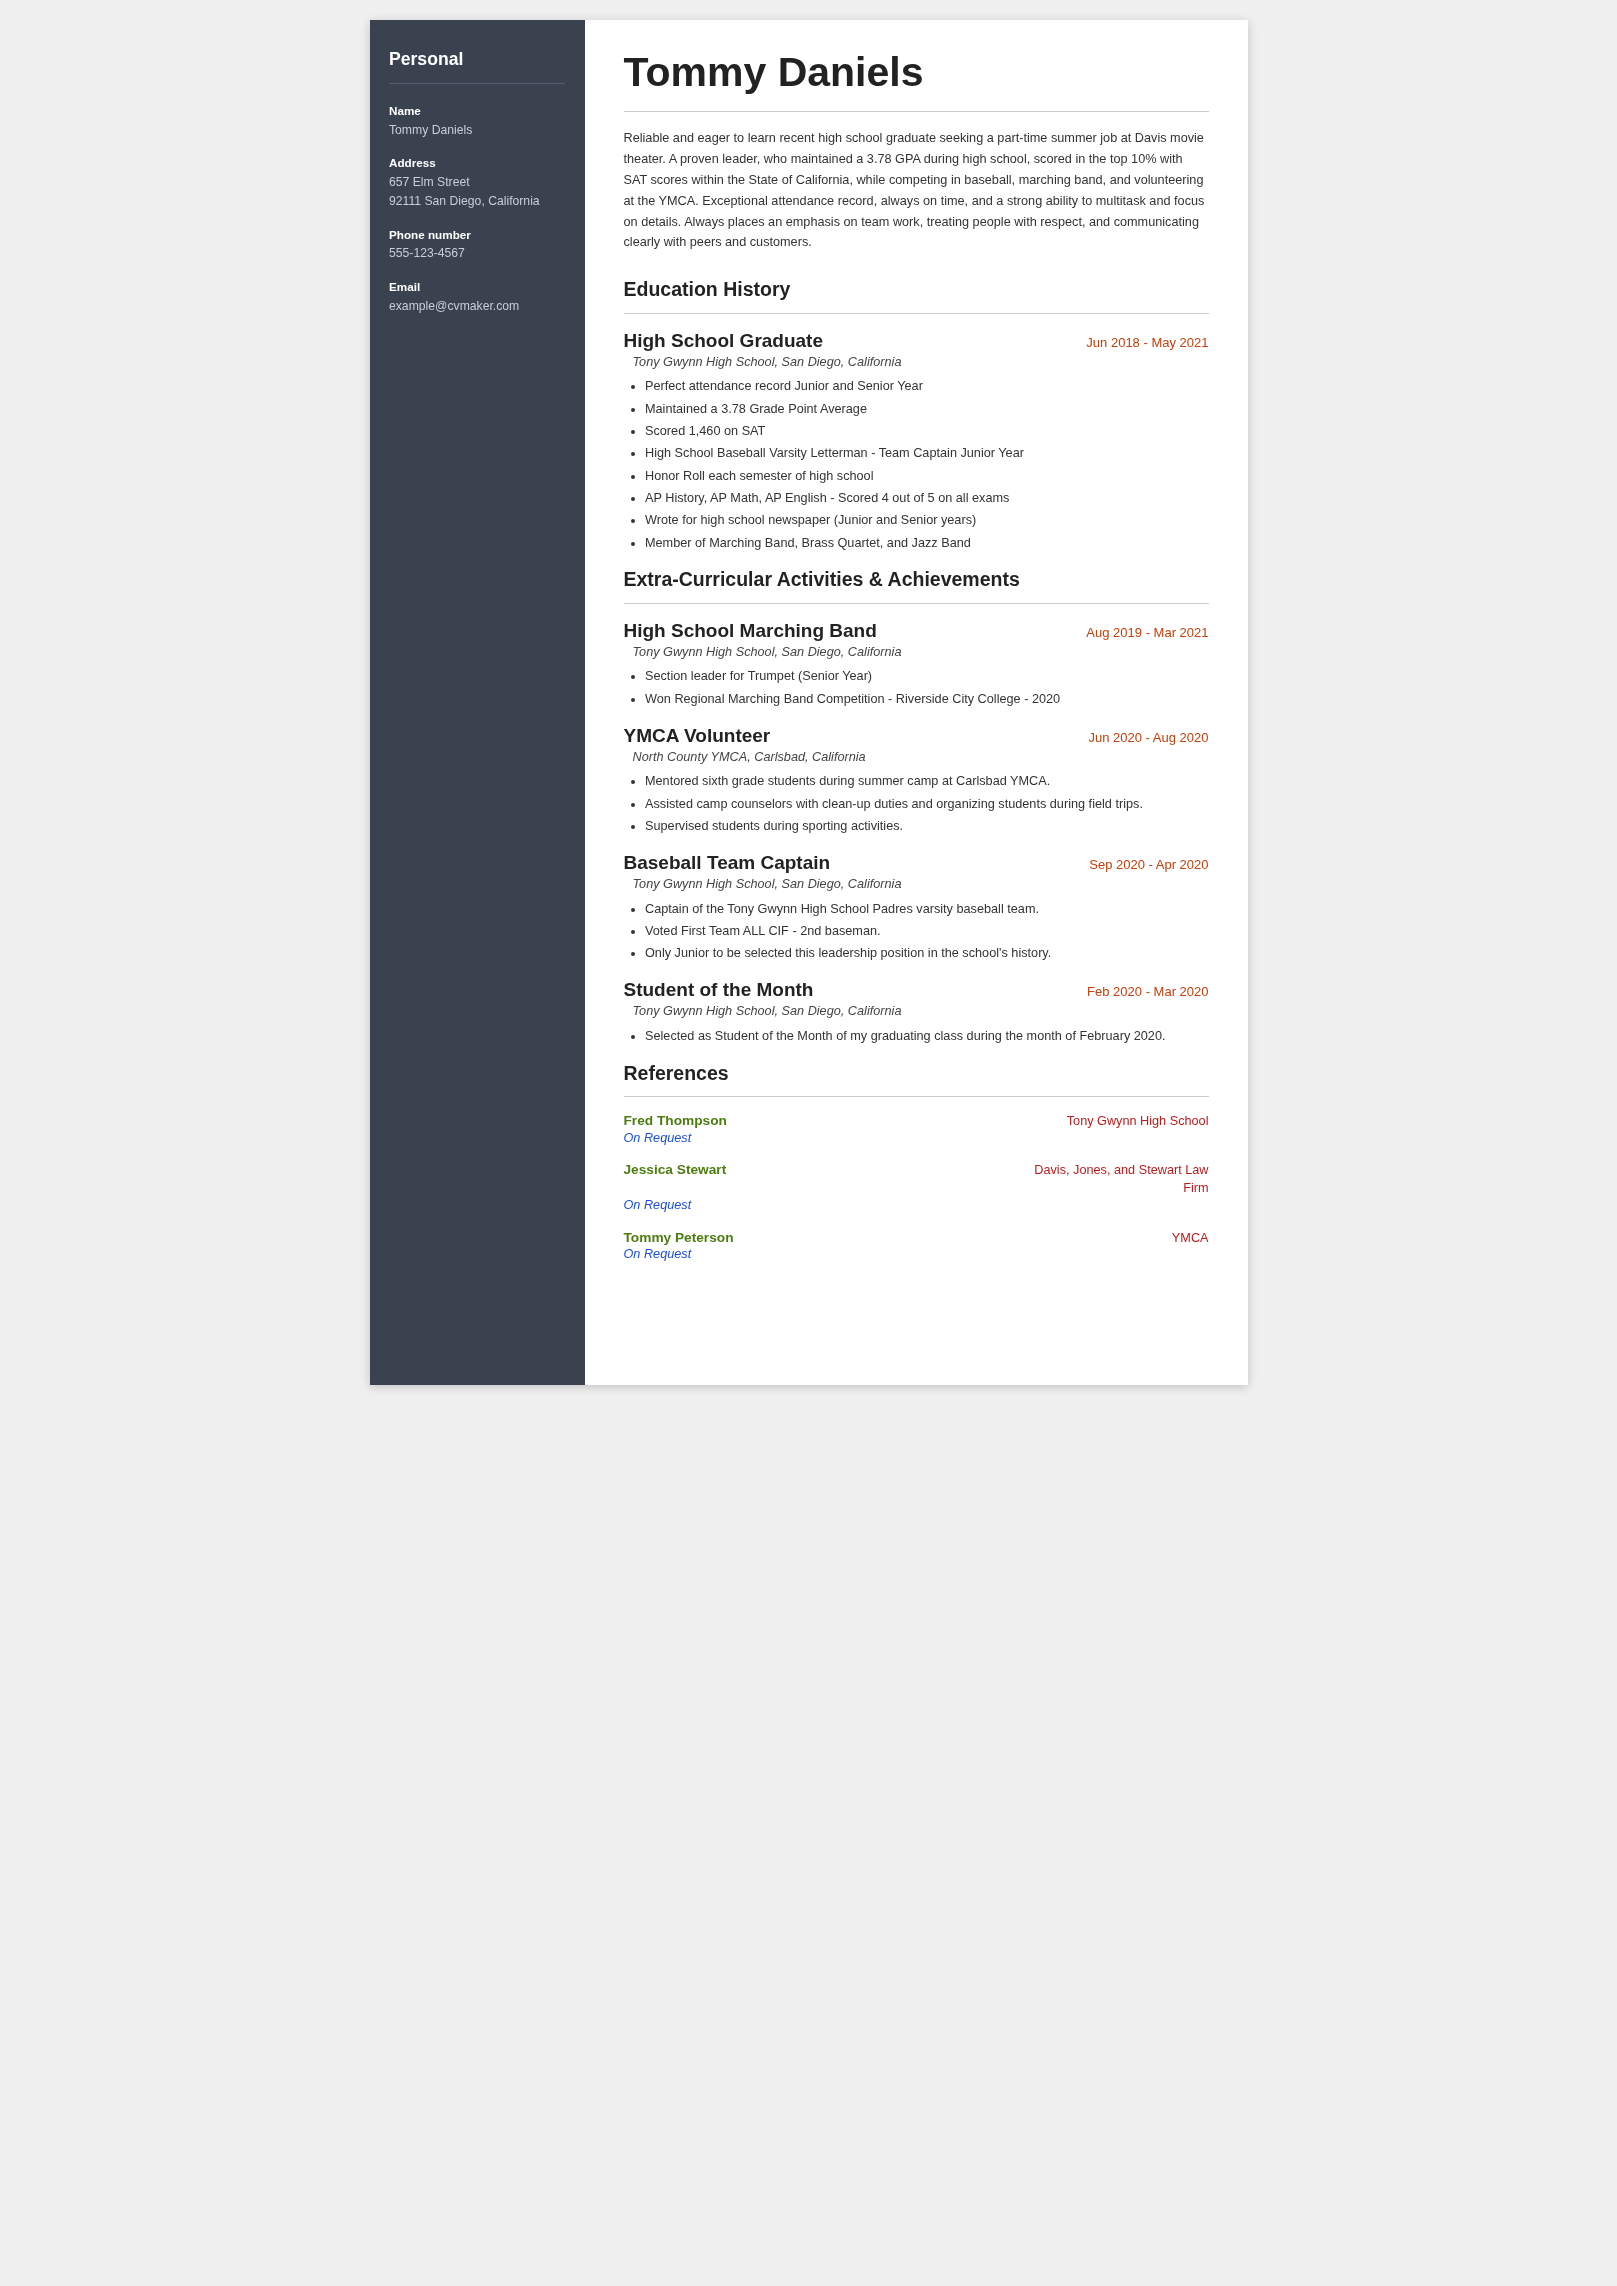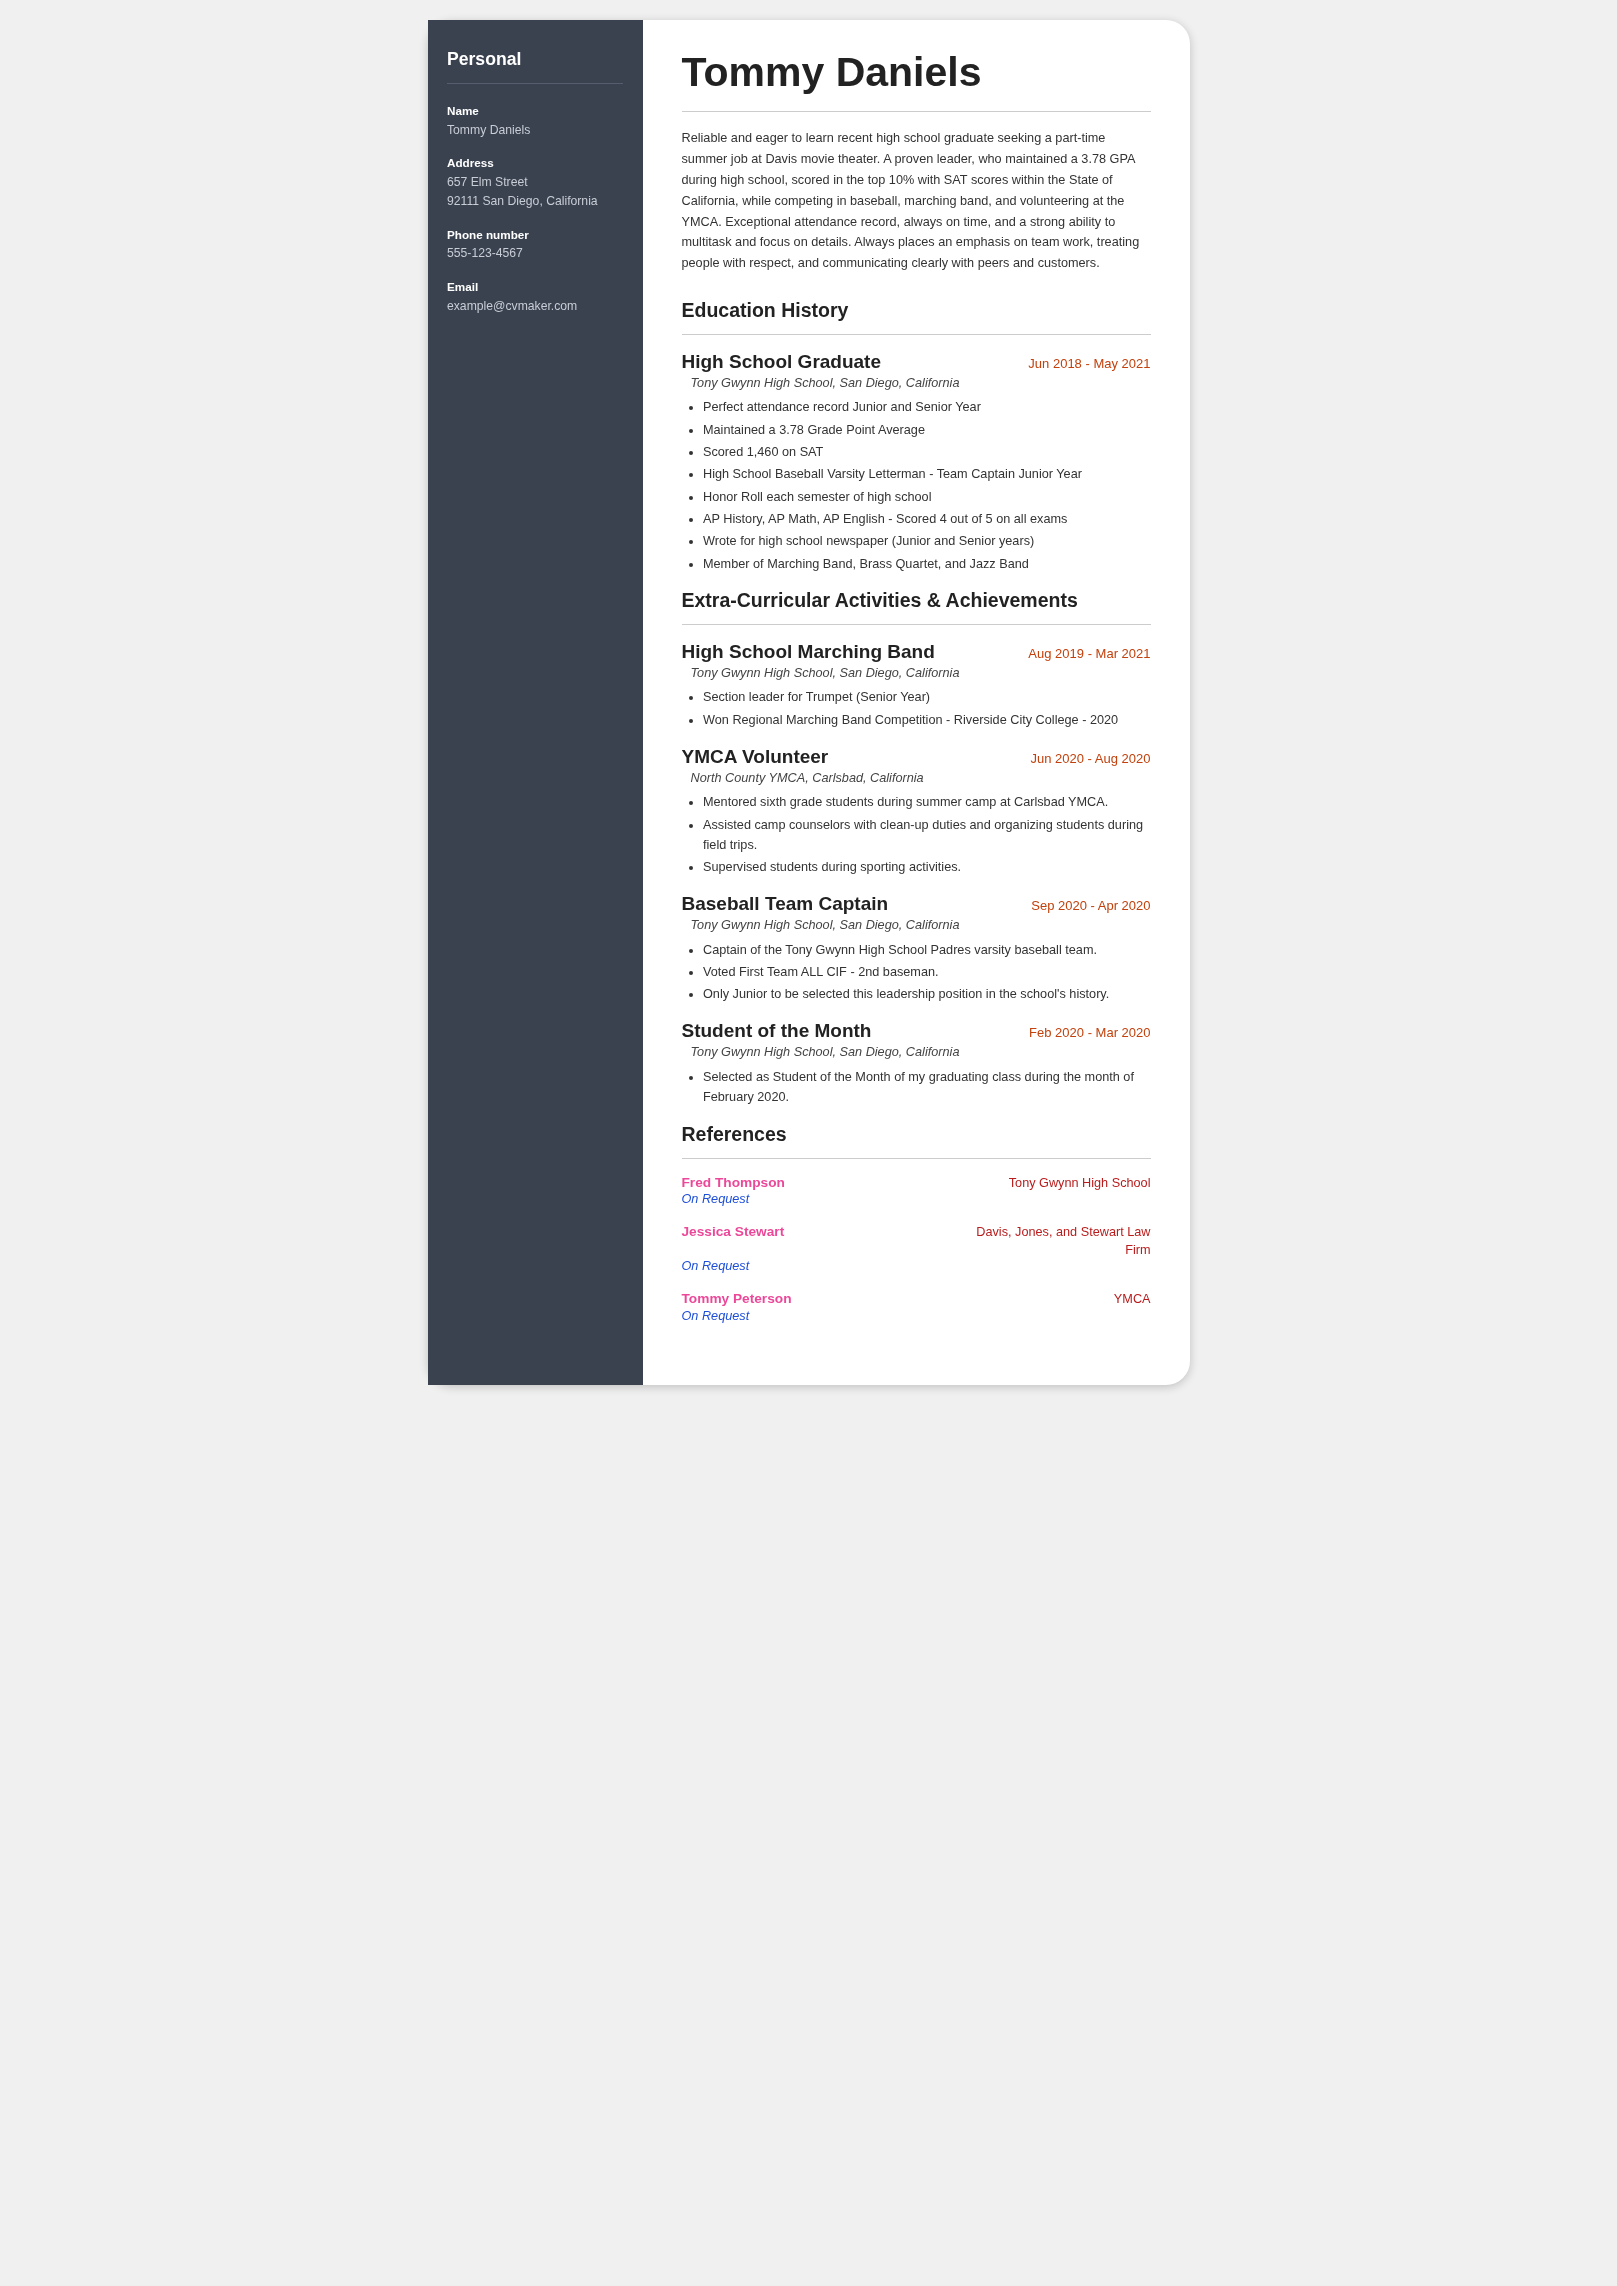--- a/index.html
+++ b/index.html
@@ -5,25 +5,24 @@
     * { box-sizing: border-box; margin: 0; padding: 0; }
     body {
       font-family: 'Georgia', 'Times New Roman', serif;
       background: #f0f0f0;
       display: flex;
       justify-content: center;
       padding: 19.5px;
     }
     .resume-container {
       display: flex;
-      width: 762px;
+      width: 878px;
       min-height: 1365px;
       background: #fff;
       box-shadow: 0 2px 9.8px rgba(0,0,0,0.2);
-      border-radius: 24px;
     }
     
     .sidebar {
       width: 215px;
       min-width: 215px;
       background: #3a4250;
       color: #fff;
       padding: 29px 19.5px;
     }
     .sidebar-title {
@@ -131,21 +130,21 @@
       margin-bottom: 17.6px;
     }
     .ref-header {
       display: flex;
       justify-content: space-between;
       align-items: baseline;
     }
     .ref-name {
       font-size: 13.7px;
       font-weight: bold;
-      color: #ec4899;
+      color: #4d7c0f;
       font-family: Arial, sans-serif;
     }
     .ref-org {
       font-size: 12.7px;
       color: #b91c1c;
       font-family: Arial, sans-serif;
       text-align: right;
       max-width: 195px;
       line-height: 1.4;
     }

